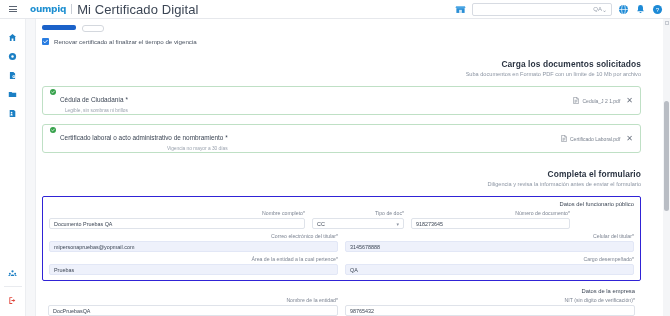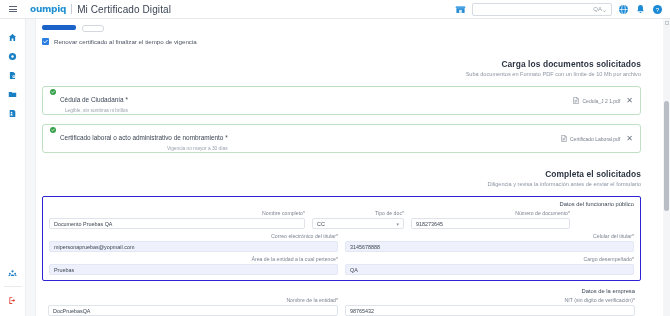--- a/index.html
+++ b/index.html
@@ -24,21 +24,21 @@
     width: 26px; display: flex; flex-direction: column; align-items: center;
     justify-content: center; gap: 1.6px; cursor: pointer;
   }
   .hamburger span { display:block; width: 8px; height: 1px; background: #5b6472; }
   .brand-wrap { display: flex; align-items: center; gap: 5px; padding-left: 4px; }
   .brand-logo {
     font-size: 9px; font-weight: bold; color: #1d8fd1; letter-spacing: -0.3px;
     font-family: "DejaVu Sans", sans-serif;
   }
   .brand-div { width: 1px; height: 10px; background: #c9ced6; }
-  .brand-title { font-size: 10px; color: #3b4554; letter-spacing: .1px; }
+  .brand-title { font-size: 13px; color: #3b4554; letter-spacing: .1px; }
 
   .top-right { margin-left: auto; display: flex; align-items: center; gap: 6px; padding-right: 7px; }
   .store-icon { width: 11px; height: 11px; display:block; }
   .searchbox {
     width: 140px; height: 13px; border: 1px solid #d7dbe2; border-radius: 2px;
     background: #fff; display: flex; align-items: center; padding: 0 4px;
     font-size: 6px; color: #9aa2ae;
   }
   .searchbox .val { flex: 1; }
   .searchbox .caret { color:#9aa2ae; font-size: 6px; }
@@ -307,21 +307,21 @@
               <path d="M7.6 .9v3.1h3.1" fill="none" stroke="#6c7481" stroke-width="1"></path>
               <path d="M3.2 6.6h5.4M3.2 8.6h5.4M3.2 10.6h3.4" stroke="#6c7481" stroke-width=".9"></path>
             </svg>
             <span class="file-label">Certificado Laboral.pdf</span>
           </span>
           <span class="xclose">✕</span>
         </div>
       </div>
 
       <div class="form-head">
-        <div class="sec-title">Completa el solicitados</div>
+        <div class="sec-title">Completa el formulario</div>
         <div class="sec-sub">Diligencia y revisa la información antes de enviar el formulario</div>
       </div>
 
       <div class="hl-box">
         <div class="grp-title">Datos del funcionario público</div>
 
         <div class="frow">
           <div class="fld w-a">
             <span class="fld-lbl">Nombre completo*</span>
             <div class="fld-in">

